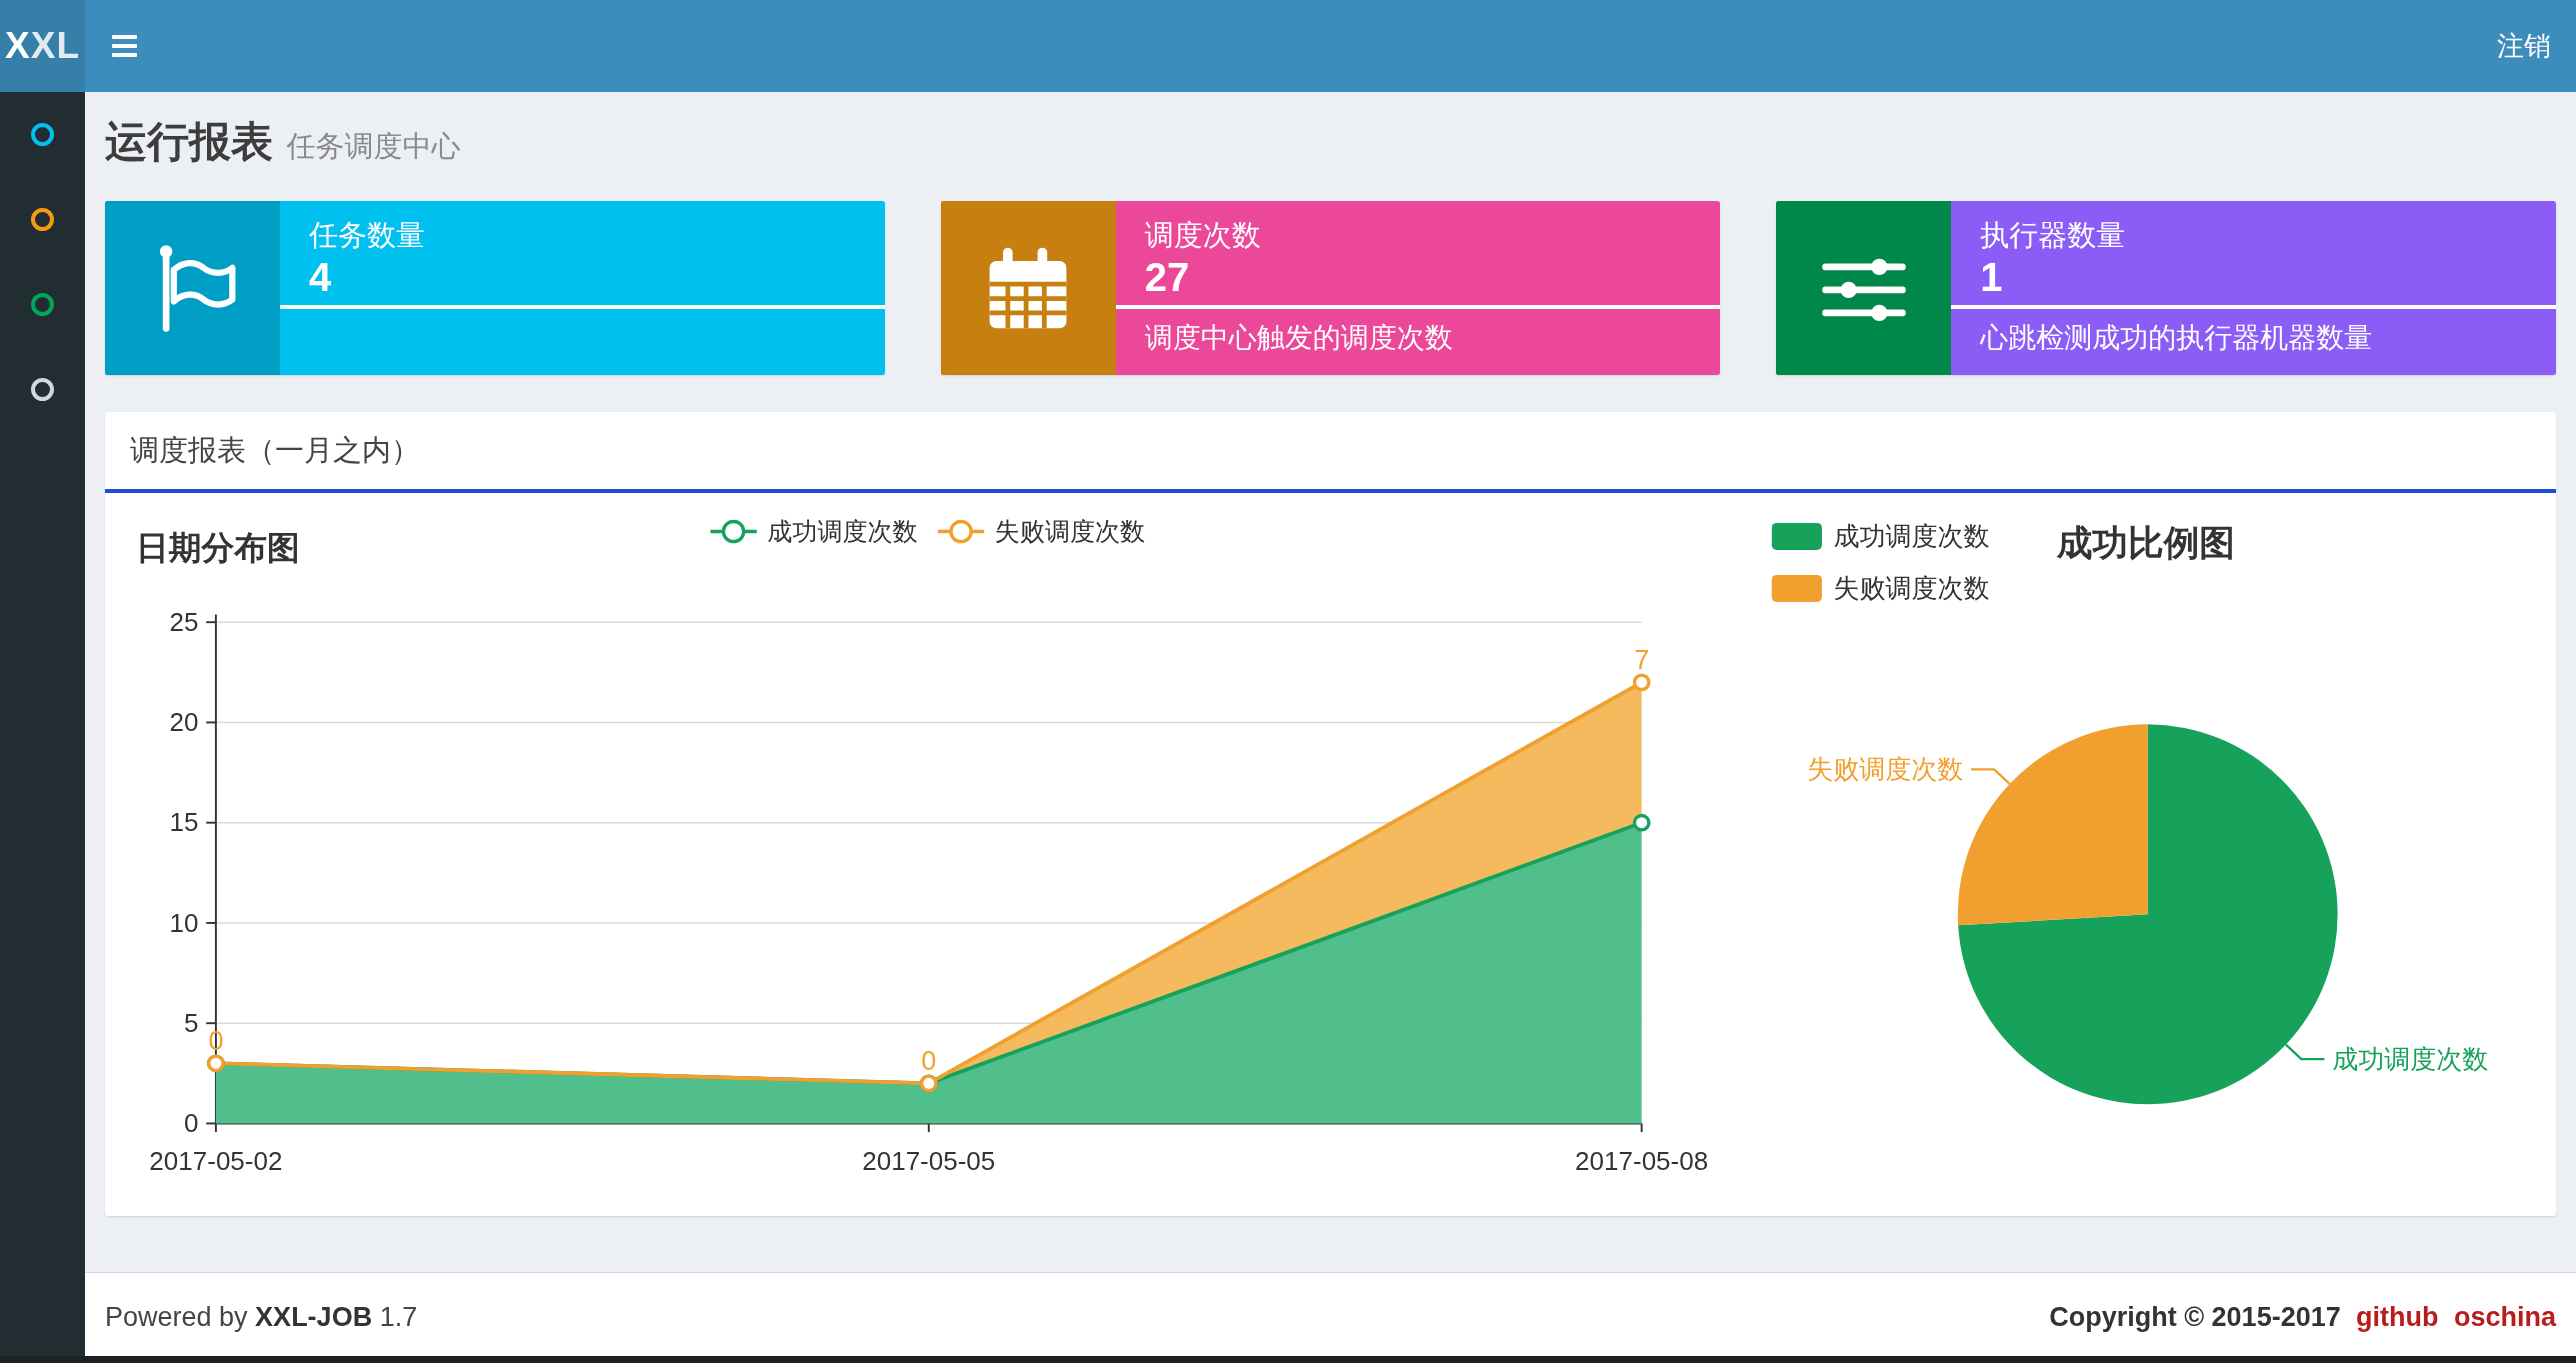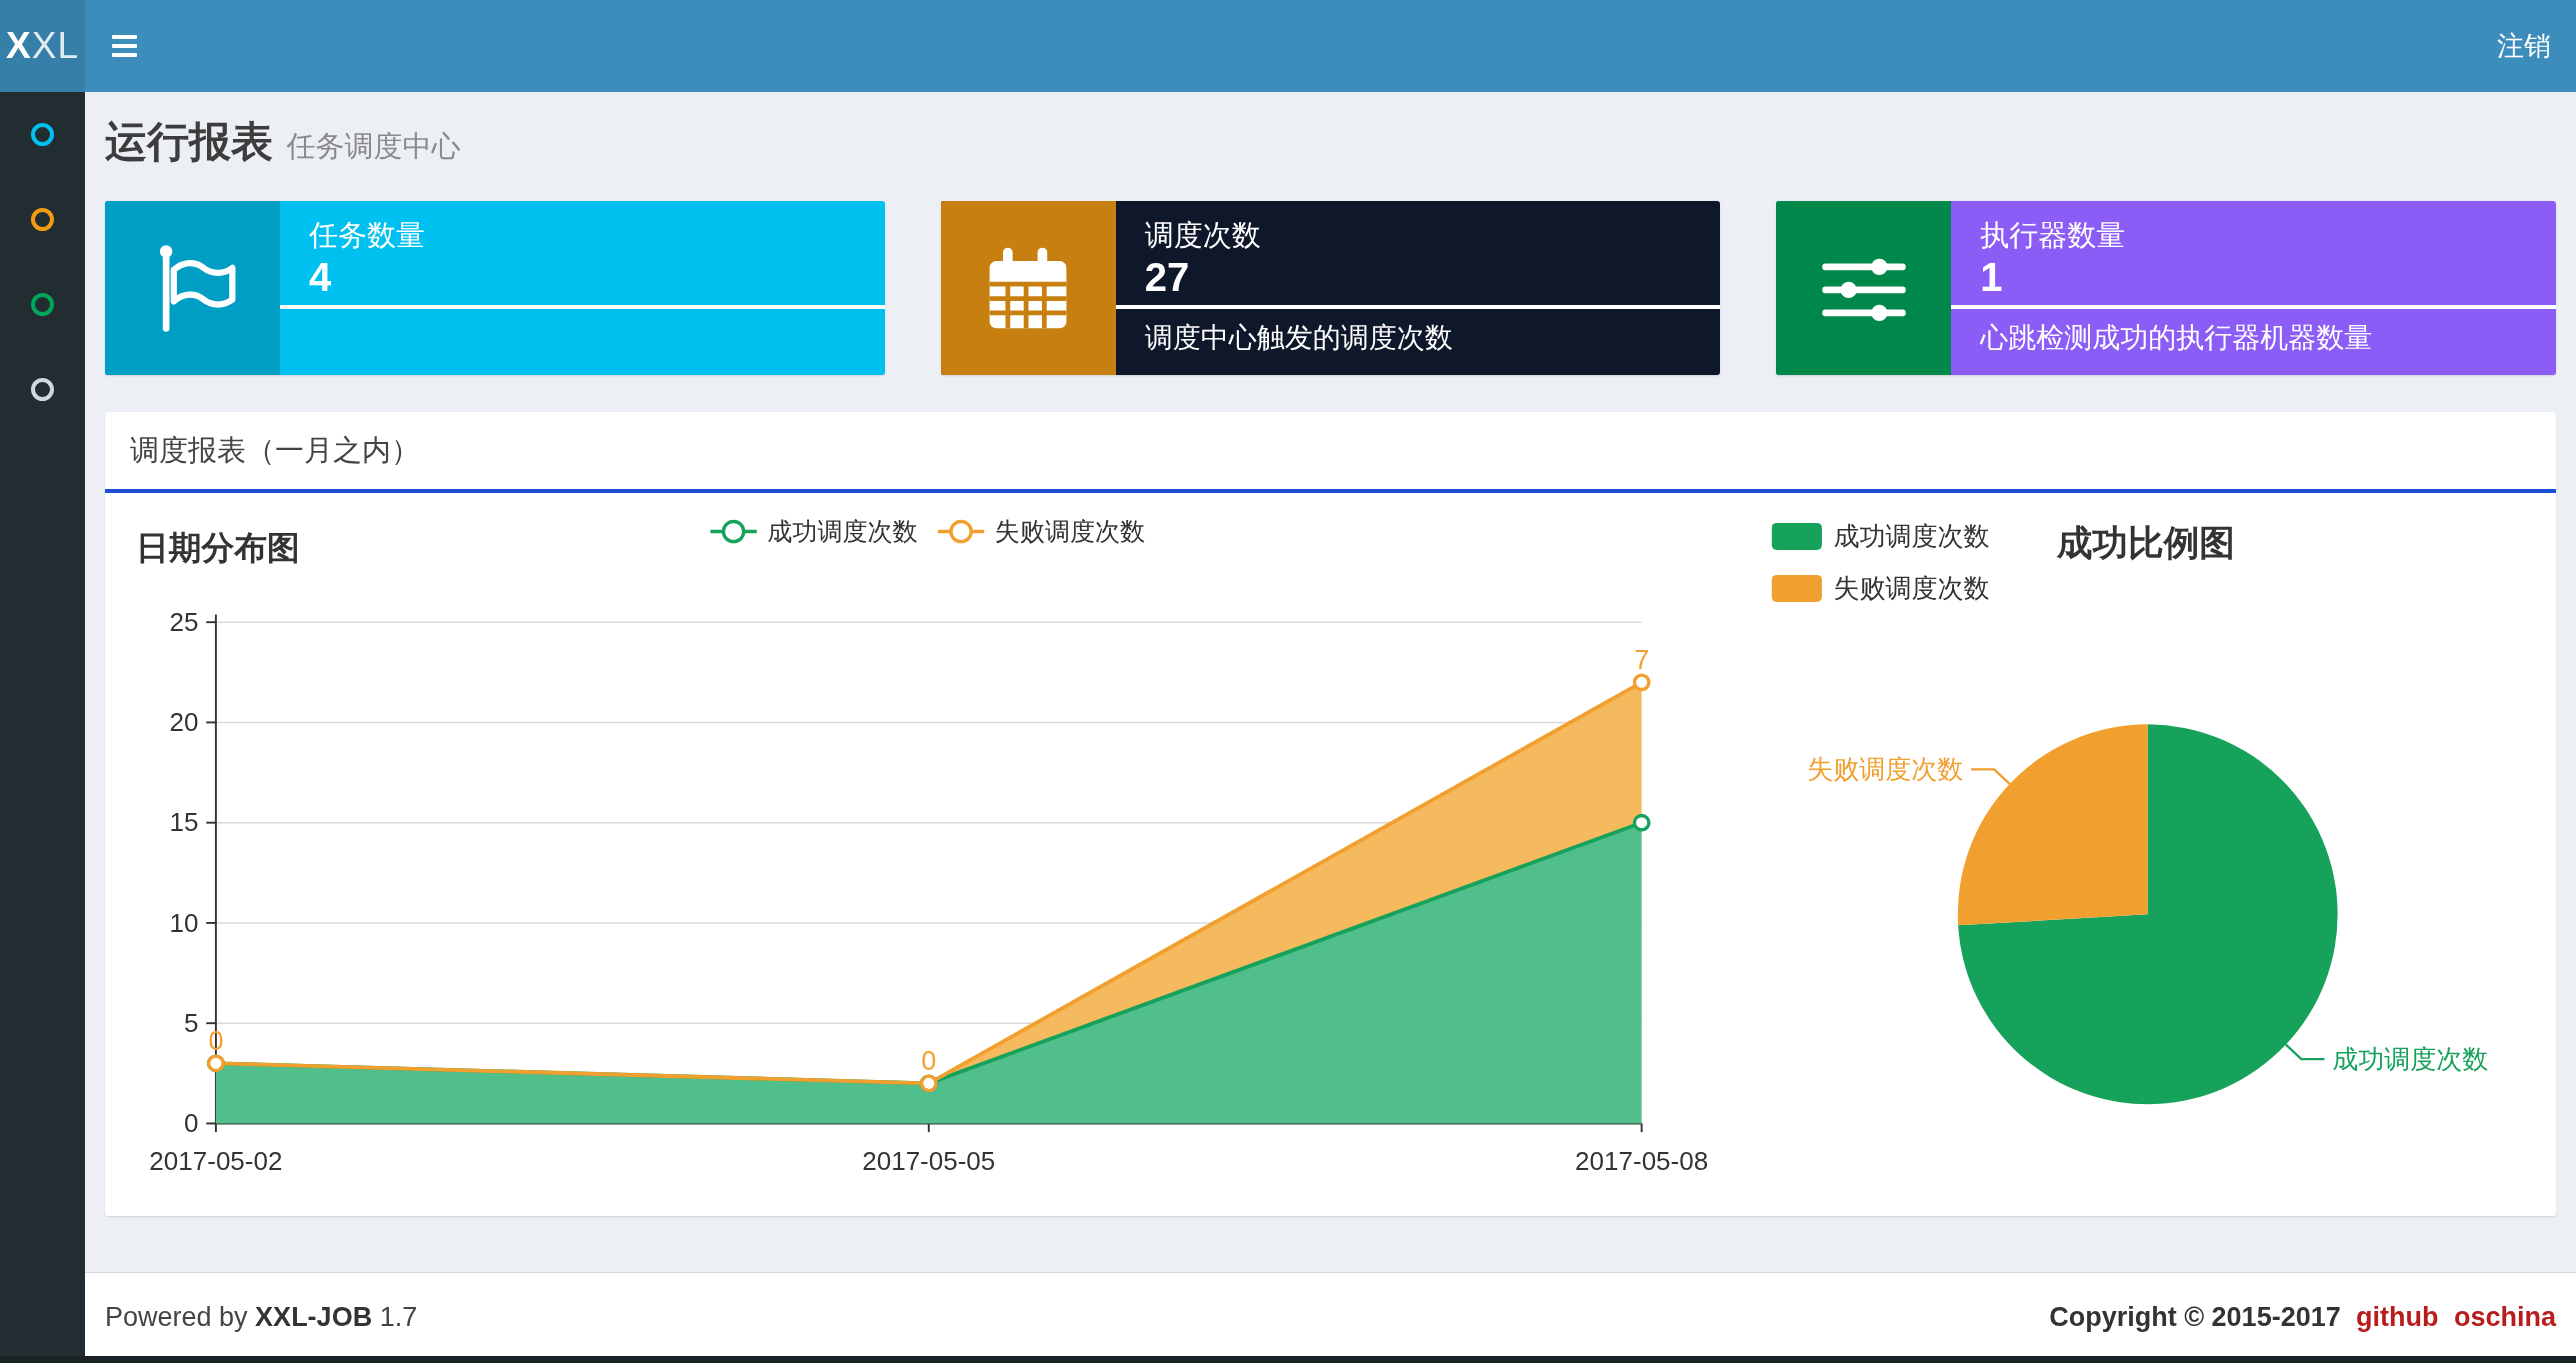--- a/index.html
+++ b/index.html
@@ -4,21 +4,21 @@
 <style>
   html,body{margin:0;padding:0;width:2576px;height:1363px;overflow:hidden;
     font-family:"Liberation Sans","DejaVu Sans",sans-serif;background:#ecf0f5;}
   .app{position:relative;width:2576px;height:1363px;}
 
   
   .navbar{display:flex;align-items:stretch;height:92px;background:#3c8dbc;}
   .logo{width:85px;background:#367fa9;display:flex;align-items:center;justify-content:center;
     color:#fff;font-size:37px;letter-spacing:1px;cursor:pointer;}
   .logo b{font-weight:bold;}
-  .logo span{font-weight:normal;opacity:.85;}
+  .logo span{font-weight:bold;opacity:.85;}
   .nav-toggle{width:79px;display:flex;flex-direction:column;align-items:center;justify-content:center;
     gap:4.8px;cursor:pointer;}
   .nav-toggle i{display:block;width:25px;height:4.3px;background:#fff;border-radius:1px;}
   .nav-spacer{flex:1;}
   .logout{display:flex;align-items:center;padding:0 25px;color:#fff;font-size:27px;
     text-decoration:none;cursor:pointer;}
 
   
   .sidebar{position:absolute;left:0;top:92px;bottom:0;width:85px;background:#222d32;z-index:2;}
   .side-item{height:85px;display:flex;align-items:center;justify-content:center;cursor:pointer;}
@@ -106,21 +106,21 @@
             <line x1="22" y1="18" x2="22" y2="92" stroke="#fff" stroke-width="7" stroke-linecap="round"></line>
             <circle cx="22" cy="12" r="6.5" fill="#fff"></circle>
             <path d="M30,31 C40,22 52,22 61,29 C70,36 82,36 91,29 L91,62 C82,69 70,69 61,62 C52,55 40,55 30,64 Z" fill="none" stroke="#fff" stroke-width="6.5" stroke-linejoin="round"></path>
           </svg>
         </div>
         <div class="card-label">任务数量</div>
         <div class="card-value">4</div>
         <div class="card-divider"></div>
       </div>
 
-      <div class="card" style="background-color: #0f172a;">
+      <div class="card" style="background-color: #ec4899;">
         <div class="icon-box" style="background-color: rgb(199, 128, 15);">
           <svg viewBox="0 0 100 100">
             <rect x="10" y="22" width="80" height="70" rx="7" fill="#fff"></rect>
             <rect x="24" y="8" width="10" height="26" rx="5" fill="#fff"></rect>
             <rect x="60" y="8" width="10" height="26" rx="5" fill="#fff"></rect>
             <g stroke-width="5" style="stroke: rgb(199, 128, 15);">
               <line x1="10" y1="46" x2="90" y2="46"></line>
               <line x1="10" y1="61" x2="90" y2="61"></line>
               <line x1="10" y1="76" x2="90" y2="76"></line>
               <line x1="29" y1="46" x2="29" y2="92"></line>

